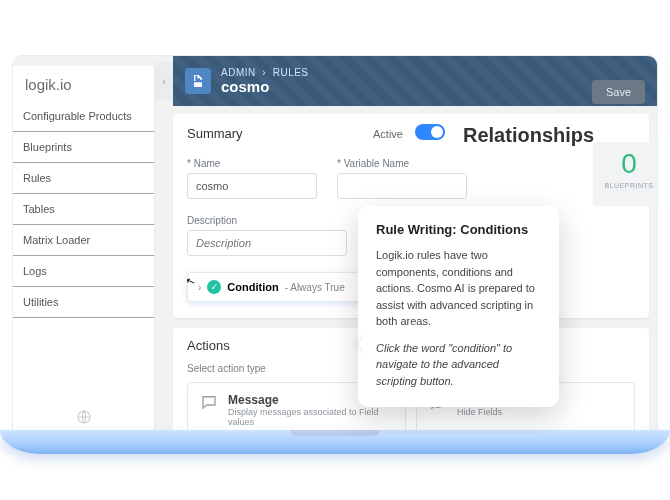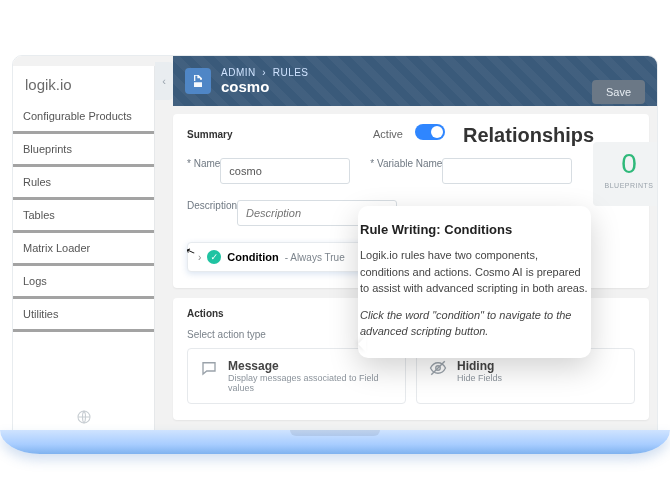--- a/index.html
+++ b/index.html
@@ -33,37 +33,37 @@
     color:#fff; padding:6px 12px; display:flex; align-items:center;
   }
   .topbar .icon-box { width:26px; height:26px; background:#4f86c6; border-radius:4px; display:flex; align-items:center; justify-content:center; margin-right:10px; }
   .topbar .bc { font-size:10px; letter-spacing:.5px; color:#cfe3ff; }
   .topbar .title { font-size:15px; font-weight:700; color:#fff; }
   .save-btn { position:absolute; right:12px; top:24px; background:#6b7886; color:#e6ecf2; font-size:11px; padding:6px 14px; border-radius:4px; }
   .collapse { position:absolute; left:142px; top:6px; width:18px; height:38px; background:#e9edf0; border-radius:0 4px 4px 0; display:flex; align-items:center; justify-content:center; color:#9aa4ae; font-size:11px;}
   
   .sidebar { position:absolute; left:0; top:10px; bottom:0; width:142px; background:#fff; border-right:1px solid #e6e8ea; font-size:11px; color:#555; }
   .brand { padding:10px 12px 8px; font-size:15px; color:#6b6b6b; }
-  .nav-item { padding:9px 10px; border-bottom:3px solid #a3a3a3; cursor:pointer; }
+  .nav-item { padding:9px 10px; border-bottom:1px solid #a3a3a3; cursor:pointer; }
   .bottom-globe { position:absolute; left:0; bottom:0; width:142px; height:34px; display:flex; align-items:center; justify-content:center; color:#c7cdd2; font-size:15px;}
   
   .main { position:absolute; left:160px; right:8px; top:58px; bottom:0; }
   .card { background:#fff; border-radius:4px; box-shadow:0 1px 2px rgba(0,0,0,.06); margin-bottom:10px; }
   .summary { padding:10px 14px 16px; position:relative; }
-  .sec-title { font-size:10px; font-weight:700; color:#333; }
+  .sec-title { font-size:13px; font-weight:400; color:#333; }
   .toggle-wrap { position:absolute; left:200px; top:10px; display:flex; align-items:flex-end; gap:12px; font-size:11px; color:#666; }
   .toggle { width:30px; height:16px; background:#2f86ff; border-radius:10px; position:relative; }
   .toggle::after { content:""; position:absolute; right:2px; top:2px; width:12px; height:12px; background:#fff; border-radius:50%; }
   .rel-head { position:absolute; left:290px; top:10px; font-size:20px; font-weight:700; color:#333;}
   .metric { position:absolute; top:28px; width:72px; height:64px; background:#f1f3f4; border-radius:4px; text-align:center; padding-top:6px; }
   .metric .num { font-size:28px; font-weight:300; color:#2fb97a; }
   .metric .lbl { font-size:7px; letter-spacing:.5px; color:#9aa3ab; margin-top:2px;}
   .m1 { left:420px; }
   .form-row { display:flex; gap:20px; margin-top:16px; }
-  .field { display:flex; flex-direction:row;justify-content:space-between; }
+  .field { display:flex; flex-direction:column;justify-content:space-between; }
   .field label { font-size:10px; color:#6f7882; margin-bottom:4px; }
   .inp { border:1px solid #d7dde2; border-radius:3px; padding:6px 8px; font-size:11px; width:130px; color:#555; background:#fff; }
   .desc .inp { width:160px; color:#aab2ba; font-style:italic;}
   .cond-row {
     margin-top:16px; display:flex; align-items:center; gap:6px;
     background:#fff; border:1px solid #e6eaee; border-radius:4px;
     padding:7px 10px; width:185px; box-shadow:0 2px 6px rgba(70,120,190,.2);
     position:relative;
   }
   .cond-row .chev { color:#888; font-size:10px;}
@@ -73,22 +73,22 @@
   .cursor { position:absolute; left:-2px; top:2px; font-size:11px; color:#000; transform:rotate(-20deg);}
   .actions { padding:10px 14px 16px; }
   .act-sub { font-size:10px; color:#7a828a; margin:10px 0 8px;}
   .act-grid { display:flex; gap:10px;}
   .act-card { flex:1; border:1px solid #e6e9ec; border-radius:4px; padding:10px 12px; display:flex; gap:10px; align-items:flex-start;}
   .act-card .ic{ color:#9aa2aa; font-size:16px; }
   .act-card .t{ font-size:12px; font-weight:700; color:#444;}
   .act-card .s{ font-size:9px; color:#8c949c;}
   
   .popover {
-    position:absolute; left:345px; top:150px; width:233px;
-    background:#fff; border-radius:10px; padding:16px 2px 18px;
+    position:absolute; left:345px; top:150px; width:201px;
+    background:#fff; border-radius:10px; padding:16px 18px 18px;
     box-shadow:0 10px 30px rgba(0,0,0,.18);
     z-index:10;
   }
   .popover::before{
     content:""; position:absolute; left:-8px; top:130px;
     border:8px solid transparent; border-right-color:#fff;
     filter: drop-shadow(-2px 0 2px rgba(0,0,0,.08));
   }
   .popover h4{ font-size:13px; font-weight:700; margin-bottom:10px; color:#222;}
   .popover p{ font-size:11px; line-height:1.5; color:#444; margin-bottom:10px;}

